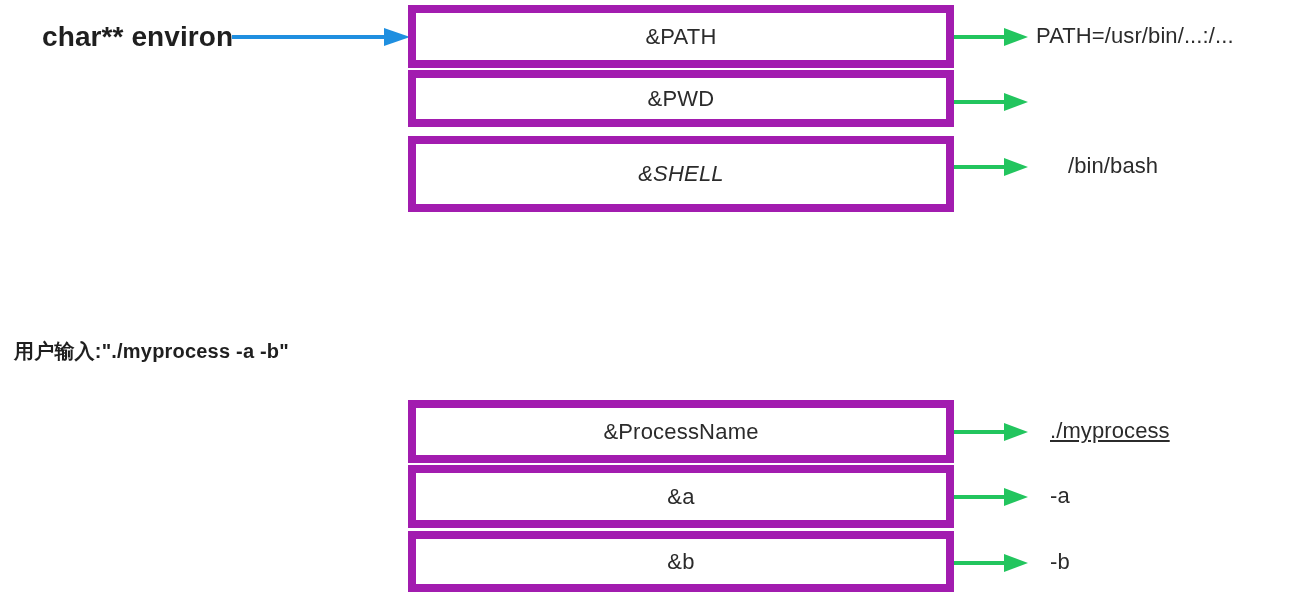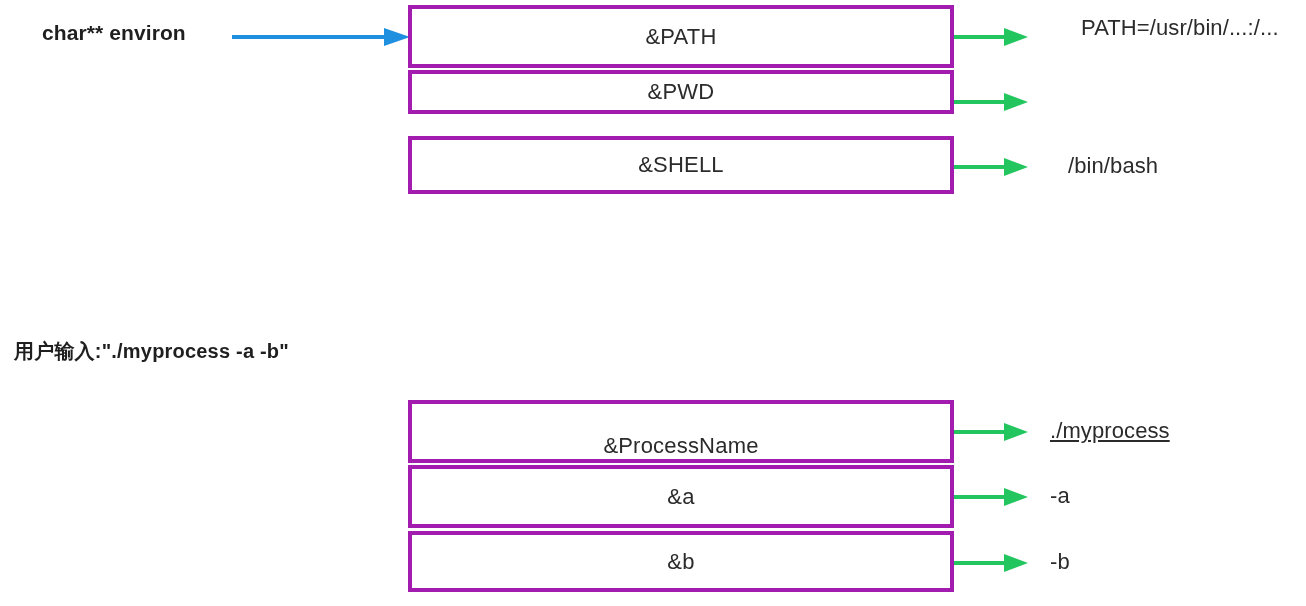--- a/index.html
+++ b/index.html
@@ -17,40 +17,40 @@
 
   .canvas {
     position: absolute;
     inset: 0;
   }
 
   
   .ptr-label {
     position: absolute;
     font-weight: bold;
-    font-size: 21px;
+    font-size: 28px;
     color: #1f1f1f;
     white-space: nowrap;
     letter-spacing: 0.1px;
   }
 
   .section-label {
     position: absolute;
     font-weight: bold;
     font-size: 20px;
     color: #1f1f1f;
     white-space: nowrap;
     letter-spacing: 0.2px;
   }
 
   
   .cell {
     position: absolute;
     box-sizing: border-box;
-    border: 4px solid #a21caf;
+    border: 8px solid #a21caf;
     background: #ffffff;
     display: flex;
     align-items: center;
     justify-content: center;
   }
   .cell-text {
     font-size: 22px;
     font-weight: 300;
     color: #2b2b2b;
     white-space: nowrap;
@@ -81,46 +81,46 @@
   <div class="ptr-label" style="left:42px; top:21px;">char** environ</div>
 
   <svg class="arrow-svg" style="left:232px; top:27px;" width="180" height="20">
     <line x1="0" y1="10" x2="158" y2="10" stroke="#1f8fe0" stroke-width="4"></line>
     <polygon points="152,1 178,10 152,19" fill="#1f8fe0"></polygon>
   </svg>
 
   <div class="cell" style="left:408px; top:5px; width:546px; height:63px;">
     <span class="cell-text">&amp;PATH</span>
   </div>
-  <div class="cell" style="left:408px; top:70px; width:546px; height:44px;">
+  <div class="cell" style="left:408px; top:70px; width:546px; height:57px;">
     <span class="cell-text">&amp;PWD</span>
   </div>
-  <div class="cell" style="left:408px; top:136px; width:546px; height:58px;">
+  <div class="cell" style="left:408px; top:136px; width:546px; height:76px;font-style:italic;">
     <span class="cell-text">&amp;SHELL</span>
   </div>
 
   <svg class="arrow-svg" style="left:954px; top:27px;" width="76" height="20">
     <line x1="0" y1="10" x2="56" y2="10" stroke="#22c55e" stroke-width="4"></line>
     <polygon points="50,1 74,10 50,19" fill="#22c55e"></polygon>
   </svg>
   <svg class="arrow-svg" style="left:954px; top:92px;" width="76" height="20">
     <line x1="0" y1="10" x2="56" y2="10" stroke="#22c55e" stroke-width="4"></line>
     <polygon points="50,1 74,10 50,19" fill="#22c55e"></polygon>
   </svg>
   <svg class="arrow-svg" style="left:954px; top:157px;" width="76" height="20">
     <line x1="0" y1="10" x2="56" y2="10" stroke="#22c55e" stroke-width="4"></line>
     <polygon points="50,1 74,10 50,19" fill="#22c55e"></polygon>
   </svg>
 
-  <div class="value-label" style="left:1036px; top:15px;margin-left:45px;">PATH=/usr/bin/...:/...</div>
+  <div class="value-label" style="left:1036px; top:23px;">PATH=/usr/bin/...:/...</div>
   <div class="value-label" style="left:1068px; top:153px;">/bin/bash</div>
 
   <div class="section-label" style="left:14px; top:338px;">用户输入:"./myprocess -a -b"</div>
 
-  <div class="cell" style="left:408px; top:400px; width:546px; height:63px;align-items:flex-end;">
+  <div class="cell" style="left:408px; top:400px; width:546px; height:63px;">
     <span class="cell-text">&amp;ProcessName</span>
   </div>
   <div class="cell" style="left:408px; top:465px; width:546px; height:63px;">
     <span class="cell-text">&amp;a</span>
   </div>
   <div class="cell" style="left:408px; top:531px; width:546px; height:61px;">
     <span class="cell-text">&amp;b</span>
   </div>
 
   <svg class="arrow-svg" style="left:954px; top:422px;" width="76" height="20">

